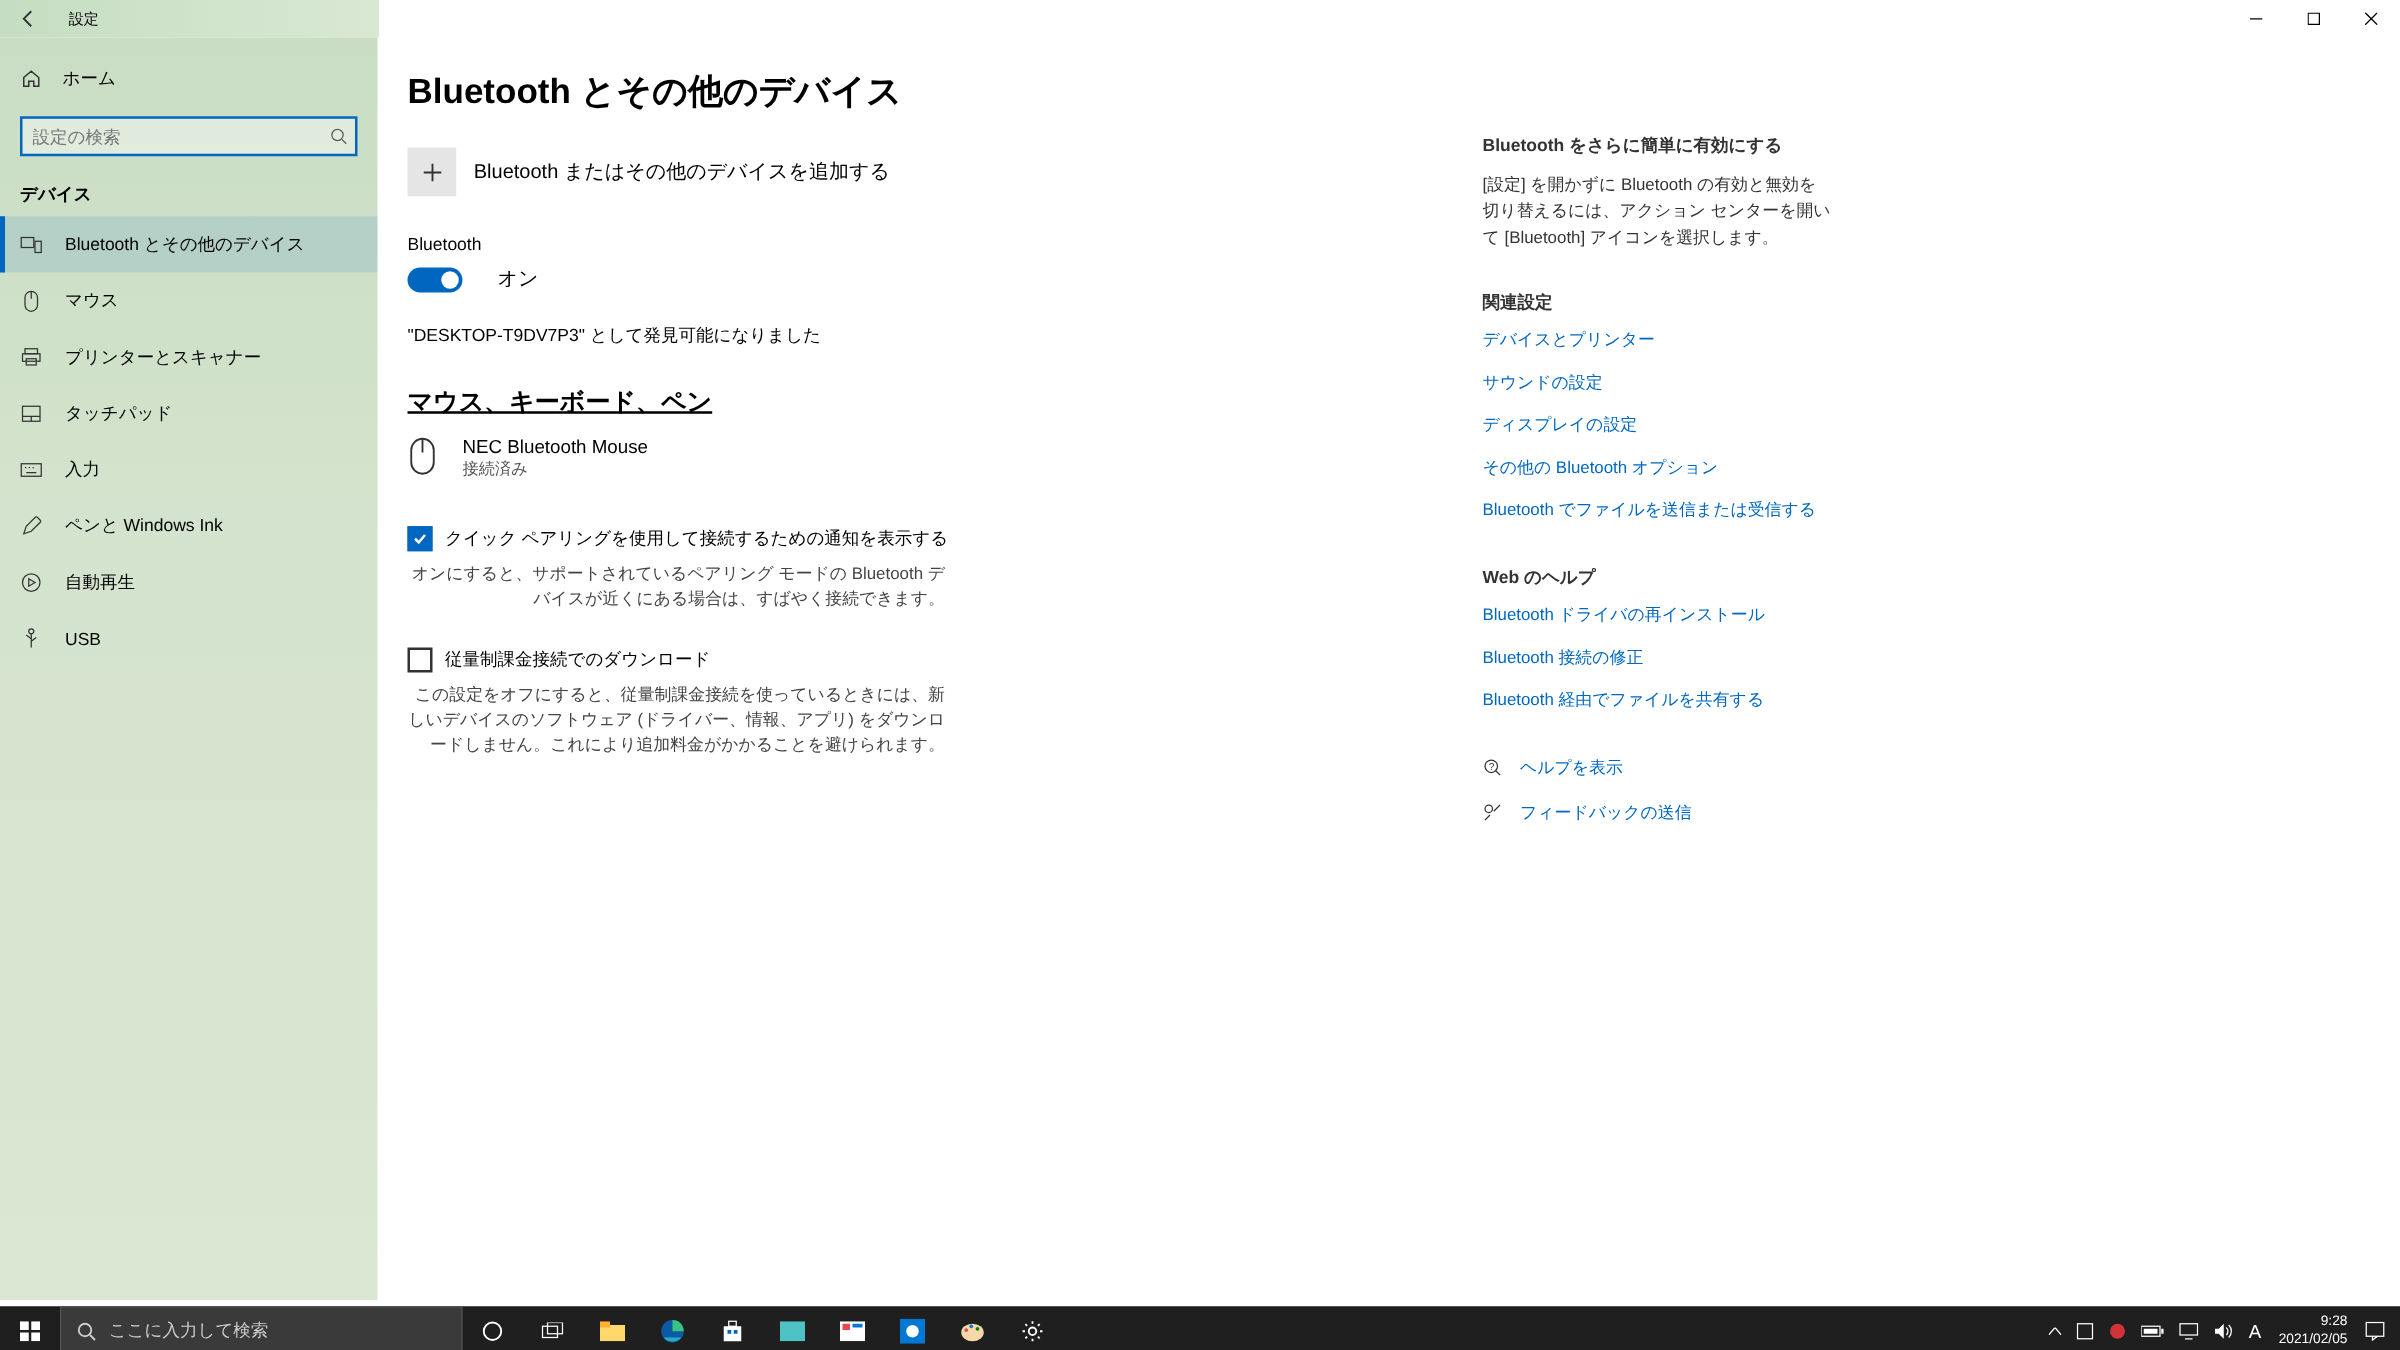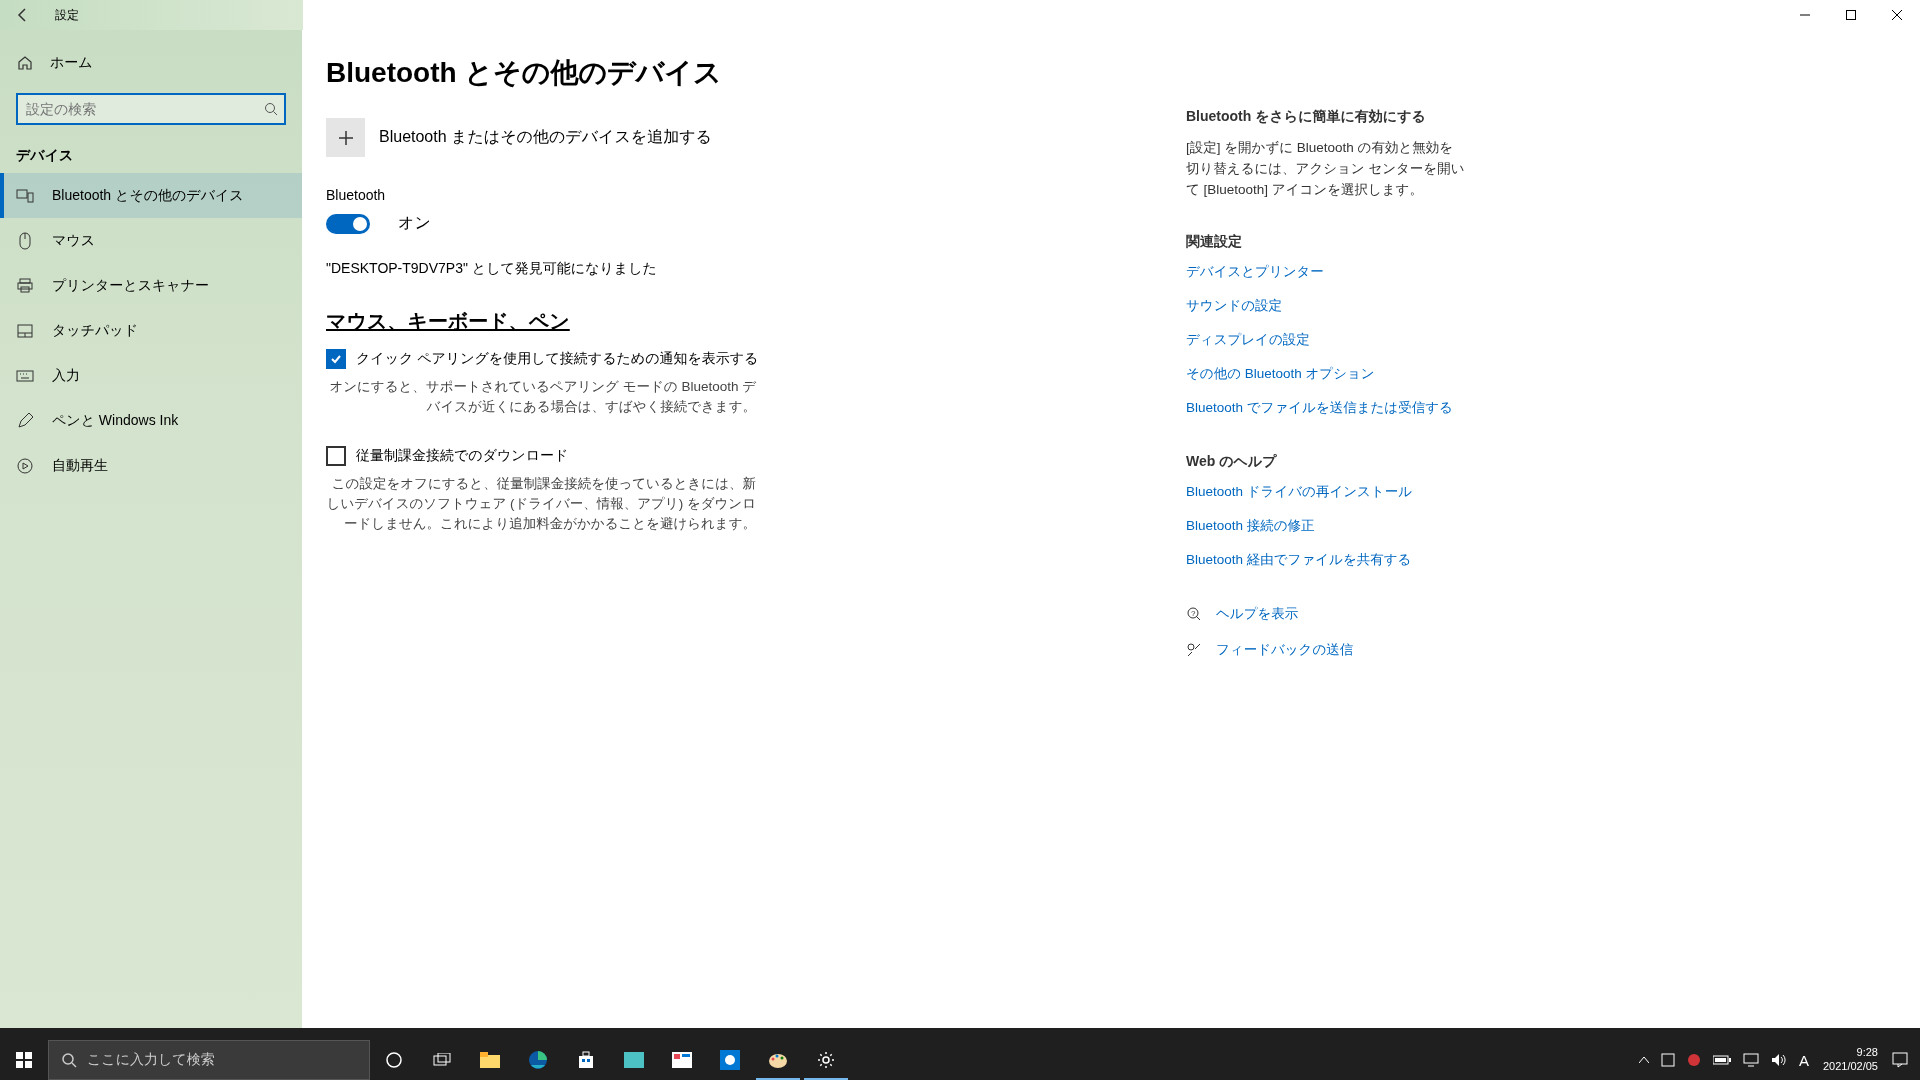--- a/index.html
+++ b/index.html
@@ -51,21 +51,21 @@
 .checkbox.checked { background: #0067c0; border-color: #0067c0; color: #fff; }
 .check-label { font-size: 14px; }
 .check-desc { font-size: 13.5px; color: #444; max-width: 430px; margin-bottom: 28px; line-height: 1.5; text-align: right; }
 
 .right h3 { font-size: 14px; font-weight: 600; margin-bottom: 12px; color: #333; }
 .right p { color: #333; margin-bottom: 32px; line-height: 1.55; }
 .link { color: #0067c0; display: block; margin-bottom: 16px; cursor: pointer; }
 .help-row { display: flex; gap: 14px; align-items: center; margin-bottom: 18px; }
 .help-row .link { margin: 0; }
 
-.taskbar { position: absolute; bottom: 0; left: 0; right: 0; height: 52px; background: #1f1f1f; display: flex; align-items: flex-end; color: #fff; }
+.taskbar { position: absolute; bottom: 0; left: 0; right: 0; height: 35px; background: #1f1f1f; display: flex; align-items: flex-start; color: #fff; }
 .start-btn { width: 48px; height: 40px; display: flex; align-items: center; justify-content: center; }
 .task-search { width: 322px; height: 40px; background: #3a3a3a; display: flex; align-items: center; padding: 0 12px; gap: 10px; border: 1px solid #555; font-size: 14px; color: #ccc; }
 .task-icons { display: flex; }
 .task-icon { width: 48px; height: 40px; display: flex; align-items: center; justify-content: center; position: relative; }
 .task-icon.active::after { content: ""; position: absolute; bottom: 0; left: 2px; right: 2px; height: 2px; background: #76b9ed; }
 .tray { margin-left: auto; display: flex; align-items: center; height: 40px; padding-right: 6px; }
 .tray-item { padding: 0 6px; height: 40px; display: flex; align-items: center; justify-content: center; font-size: 12px; }
 .clock { text-align: right; font-size: 11px; line-height: 1.25; padding: 0 8px; }
 svg { display: block; }
 </style>
@@ -179,20 +179,30 @@
     </div>
     <div class="nav-item">
       <span class="nav-icon">
           <svg width="16" height="16" viewBox="0 0 16 16">
             <circle cx="8" cy="8" r="7" stroke="#333" fill="none"></circle>
             <path d="M6 5 L11 8 L6 11 Z" stroke="#333" fill="none"></path>
           </svg>
         </span>
       <span>自動再生</span>
     </div>
+    <div class="nav-item">
+      <span class="nav-icon">
+          <svg width="12" height="18" viewBox="0 0 12 18">
+            <circle cx="6" cy="3" r="2" stroke="#333" fill="none"></circle>
+            <line x1="6" y1="5" x2="6" y2="16" stroke="#333"></line>
+            <path d="M6 9 L2 6 M6 11 L10 8" stroke="#333" fill="none"></path>
+          </svg>
+        </span>
+      <span>USB</span>
+    </div>
   </div>
 
   <div class="content">
     <div class="main">
       <h1>Bluetooth とその他のデバイス</h1>
 
       <div class="add-row">
         <div class="add-btn">
           <svg width="16" height="16">
               <line x1="8" y1="1" x2="8" y2="15" stroke="#333" stroke-width="1.5"></line>
@@ -206,20 +216,32 @@
         <div class="section-label">Bluetooth</div>
         <div class="toggle-row">
           <div class="toggle"></div>
           <span>オン</span>
         </div>
       </div>
 
       <div class="discover-text">"DESKTOP-T9DV7P3" として発見可能になりました</div>
 
       <h2>マウス、キーボード、ペン</h2>
+      <div class="device-row">
+        <span class="device-icon">
+            <svg width="24" height="32" viewBox="0 0 24 32">
+              <rect x="3" y="2" width="18" height="28" rx="9" stroke="#333" fill="none" stroke-width="1.5"></rect>
+              <line x1="12" y1="2" x2="12" y2="13" stroke="#333" stroke-width="1.5"></line>
+            </svg>
+          </span>
+        <div>
+          <div class="device-name">NEC Bluetooth Mouse</div>
+          <div class="device-status">接続済み</div>
+        </div>
+      </div>
 
       <div class="check-row">
         <div class="checkbox checked">
           <svg width="12" height="12" viewBox="0 0 12 12">
               <path d="M2 6 L5 9 L10 3" stroke="#fff" fill="none" stroke-width="2"></path>
             </svg>
         </div>
         <span class="check-label">クイック ペアリングを使用して接続するための通知を表示する</span>
       </div>
       <div class="check-desc">オンにすると、サポートされているペアリング モードの Bluetooth デバイスが近くにある場合は、すばやく接続できます。</div>

